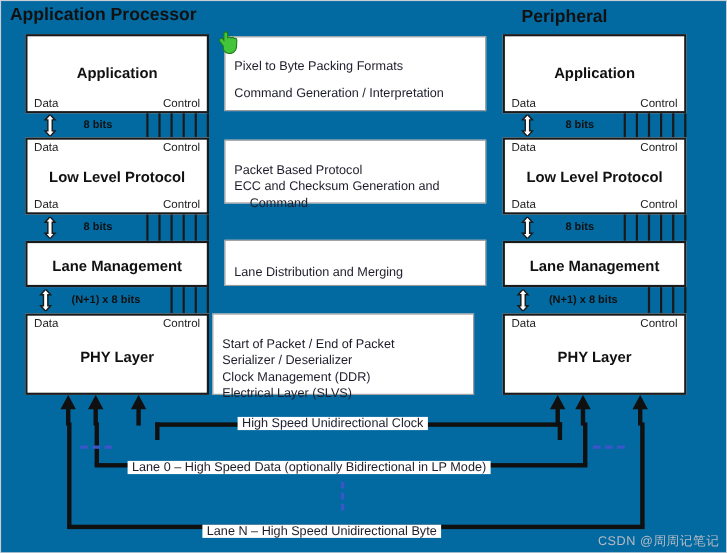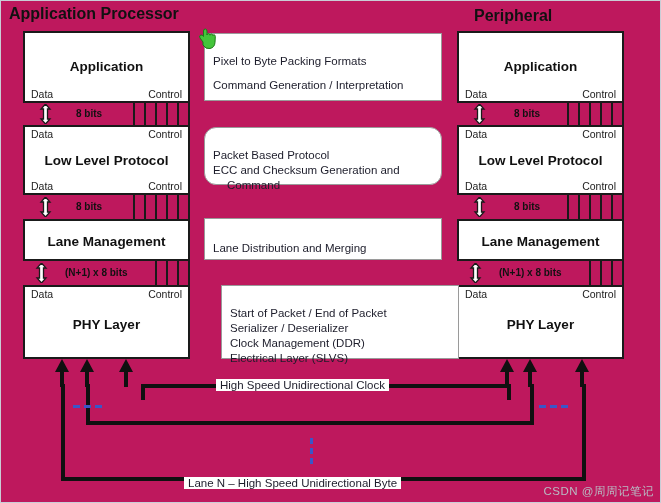--- a/index.html
+++ b/index.html
@@ -1,21 +1,21 @@
 <!DOCTYPE html>
 <html><head>
 <meta charset="utf-8">
 <style>
   html,body{margin:0;padding:0;background:#ffffff;}
   body{font-family:"Liberation Sans",sans-serif;}
 
   #root{
     position:relative;
     width:661px;height:503px;
-    background:#be185d;
+    background:#0369a1;
     overflow:hidden;
     border:1px solid #c9cdd6;
     box-sizing:border-box;
   }
 
   
   .col-title{
     position:absolute;
     font-size:16px;
     font-weight:bold;
@@ -299,31 +299,31 @@
     <div class="port data top">Data</div>
     <div class="port ctrl top">Control</div>
     <div class="lname" style="top:30px;">PHY Layer</div>
   </div>
 
   <div class="descbox" style="left:203px;top:32px;width:238px;height:68px;">
     <div class="line">Pixel to Byte Packing Formats</div>
     <div class="line gap">Command Generation / Interpretation</div>
   </div>
 
-  <div class="descbox" style="left:203px;top:126px;width:238px;height:58px;border-radius:12px;">
+  <div class="descbox" style="left:203px;top:126px;width:238px;height:58px;">
     <div class="line">Packet Based Protocol</div>
     <div class="line">ECC and Checksum Generation and</div>
     <div class="line indent">Command</div>
   </div>
 
   <div class="descbox" style="left:203px;top:217px;width:238px;height:42px;">
     <div class="line" style="margin-top:2px;">Lane Distribution and Merging</div>
   </div>
 
-  <div class="descbox" style="left:220px;top:284px;width:238px;height:74px;">
+  <div class="descbox" style="left:192px;top:284px;width:238px;height:74px;">
     <div class="line">Start of Packet / End of Packet</div>
     <div class="line">Serializer / Deserializer</div>
     <div class="line">Clock Management (DDR)</div>
     <div class="line">Electrical Layer (SLVS)</div>
   </div>
 
   <div class="wire h" style="left:140px;top:383px;width:370px;"></div>
   <div class="wire v" style="left:140px;top:383px;height:16px;"></div>
   <div class="wire v" style="left:506px;top:383px;height:16px;"></div>
   <div class="uparrow" style="left:117px;top:358px;">
@@ -344,20 +344,21 @@
   <div class="uparrow" style="left:78px;top:358px;">
     <svg width="16" height="28" viewBox="0 0 16 28">
       <polygon points="8,0 15,13 10,13 10,28 6,28 6,13 1,13" fill="#101010"></polygon>
     </svg>
   </div>
   <div class="uparrow" style="left:521px;top:358px;">
     <svg width="16" height="28" viewBox="0 0 16 28">
       <polygon points="8,0 15,13 10,13 10,28 6,28 6,13 1,13" fill="#101010"></polygon>
     </svg>
   </div>
+  <div class="wirelabel" style="left:115px;top:418px;">Lane 0 – High Speed Data (optionally Bidirectional in LP Mode)</div>
 
   <div class="wire h" style="left:60px;top:476px;width:525px;"></div>
   <div class="wire v" style="left:60px;top:383px;height:94px;"></div>
   <div class="wire v" style="left:581px;top:383px;height:94px;"></div>
   <div class="uparrow" style="left:53px;top:358px;">
     <svg width="16" height="28" viewBox="0 0 16 28">
       <polygon points="8,0 15,13 10,13 10,28 6,28 6,13 1,13" fill="#101010"></polygon>
     </svg>
   </div>
   <div class="uparrow" style="left:573px;top:358px;">

